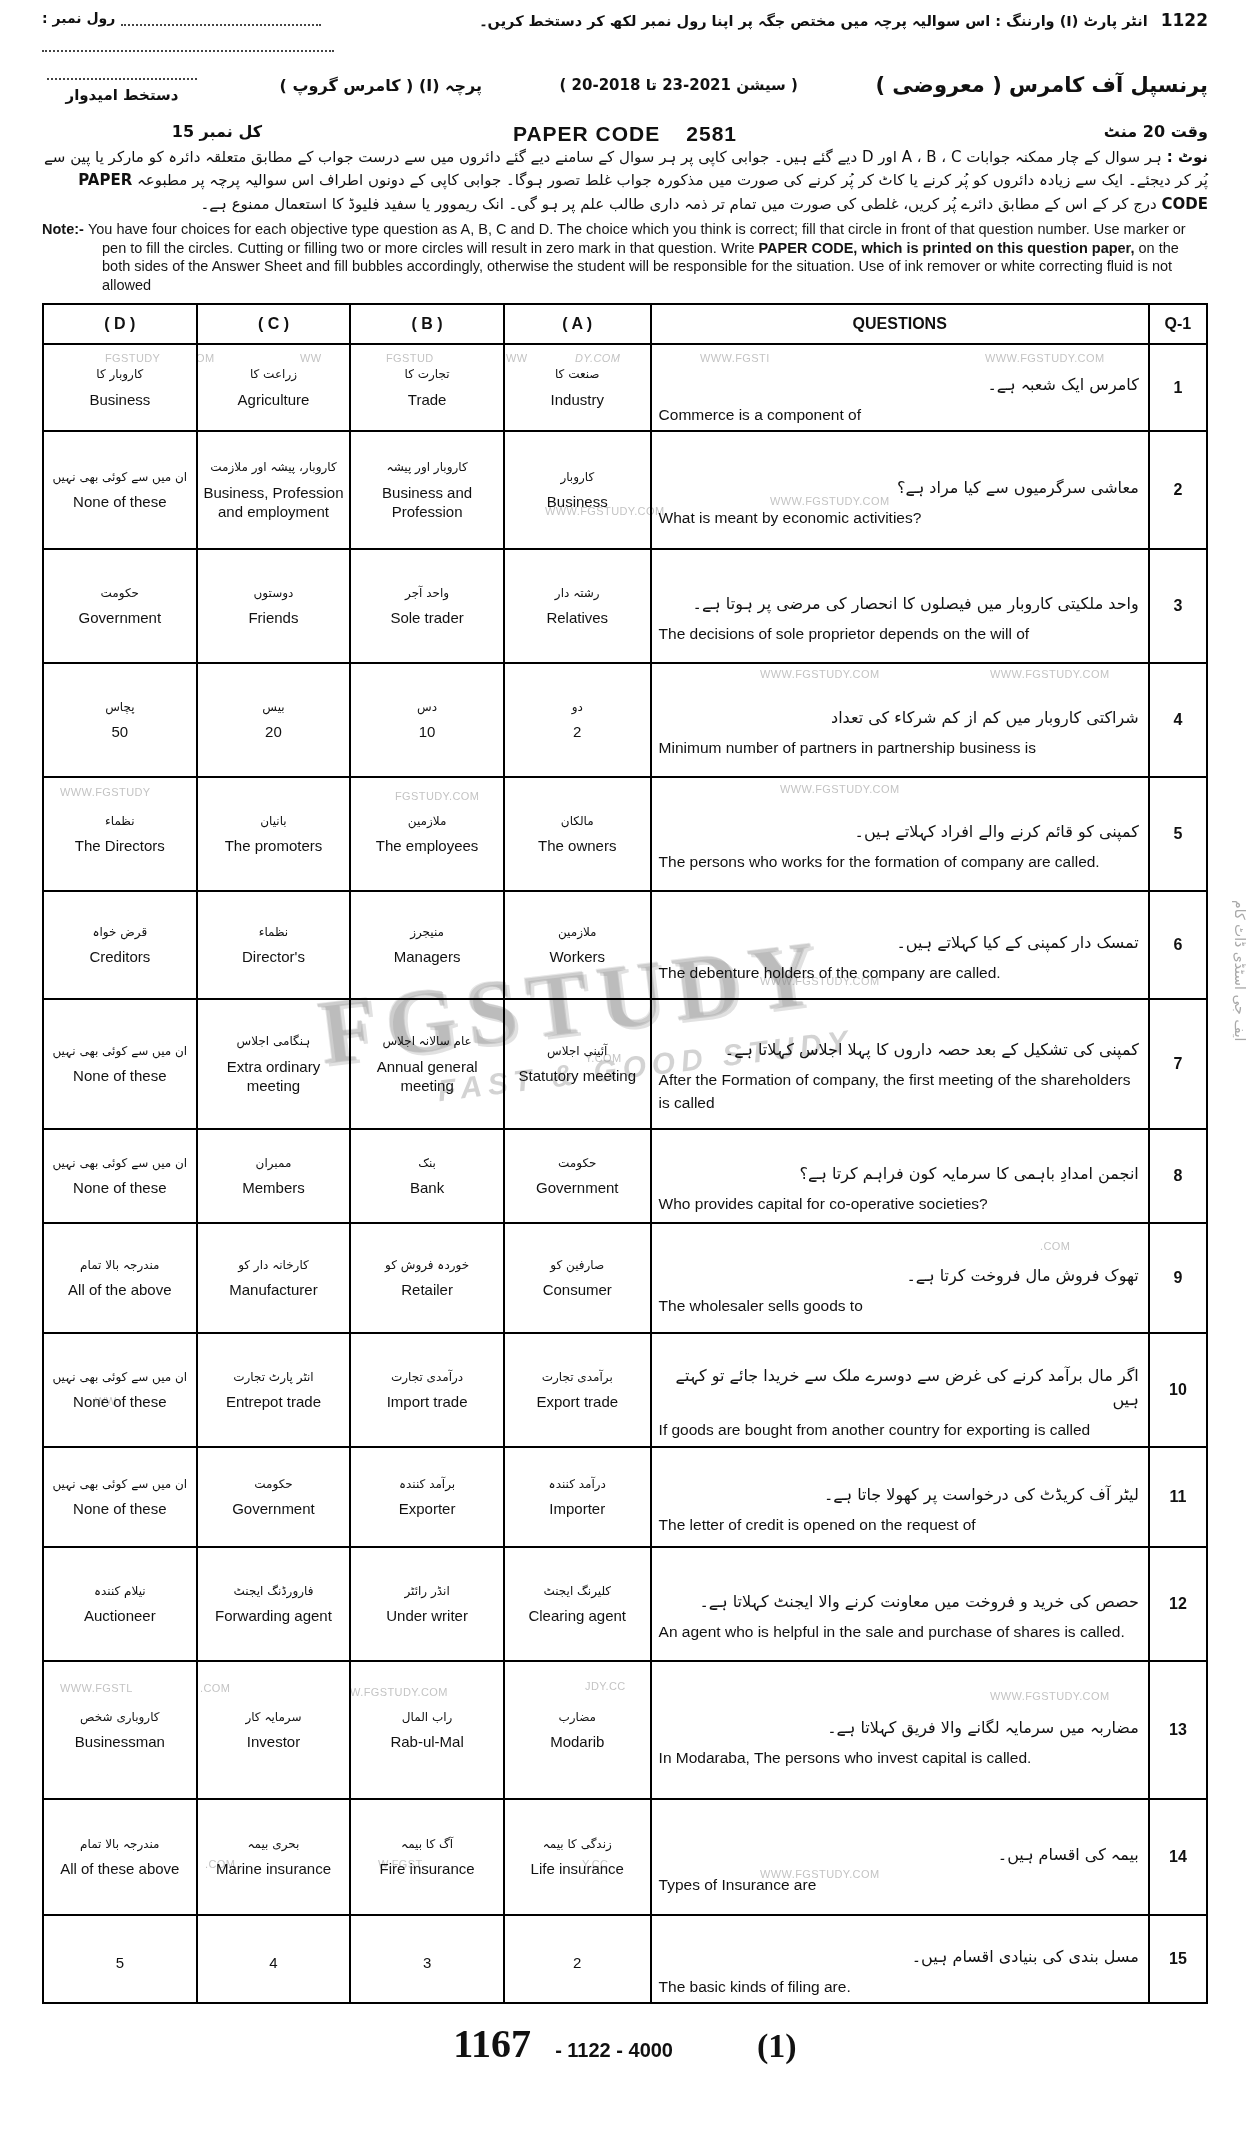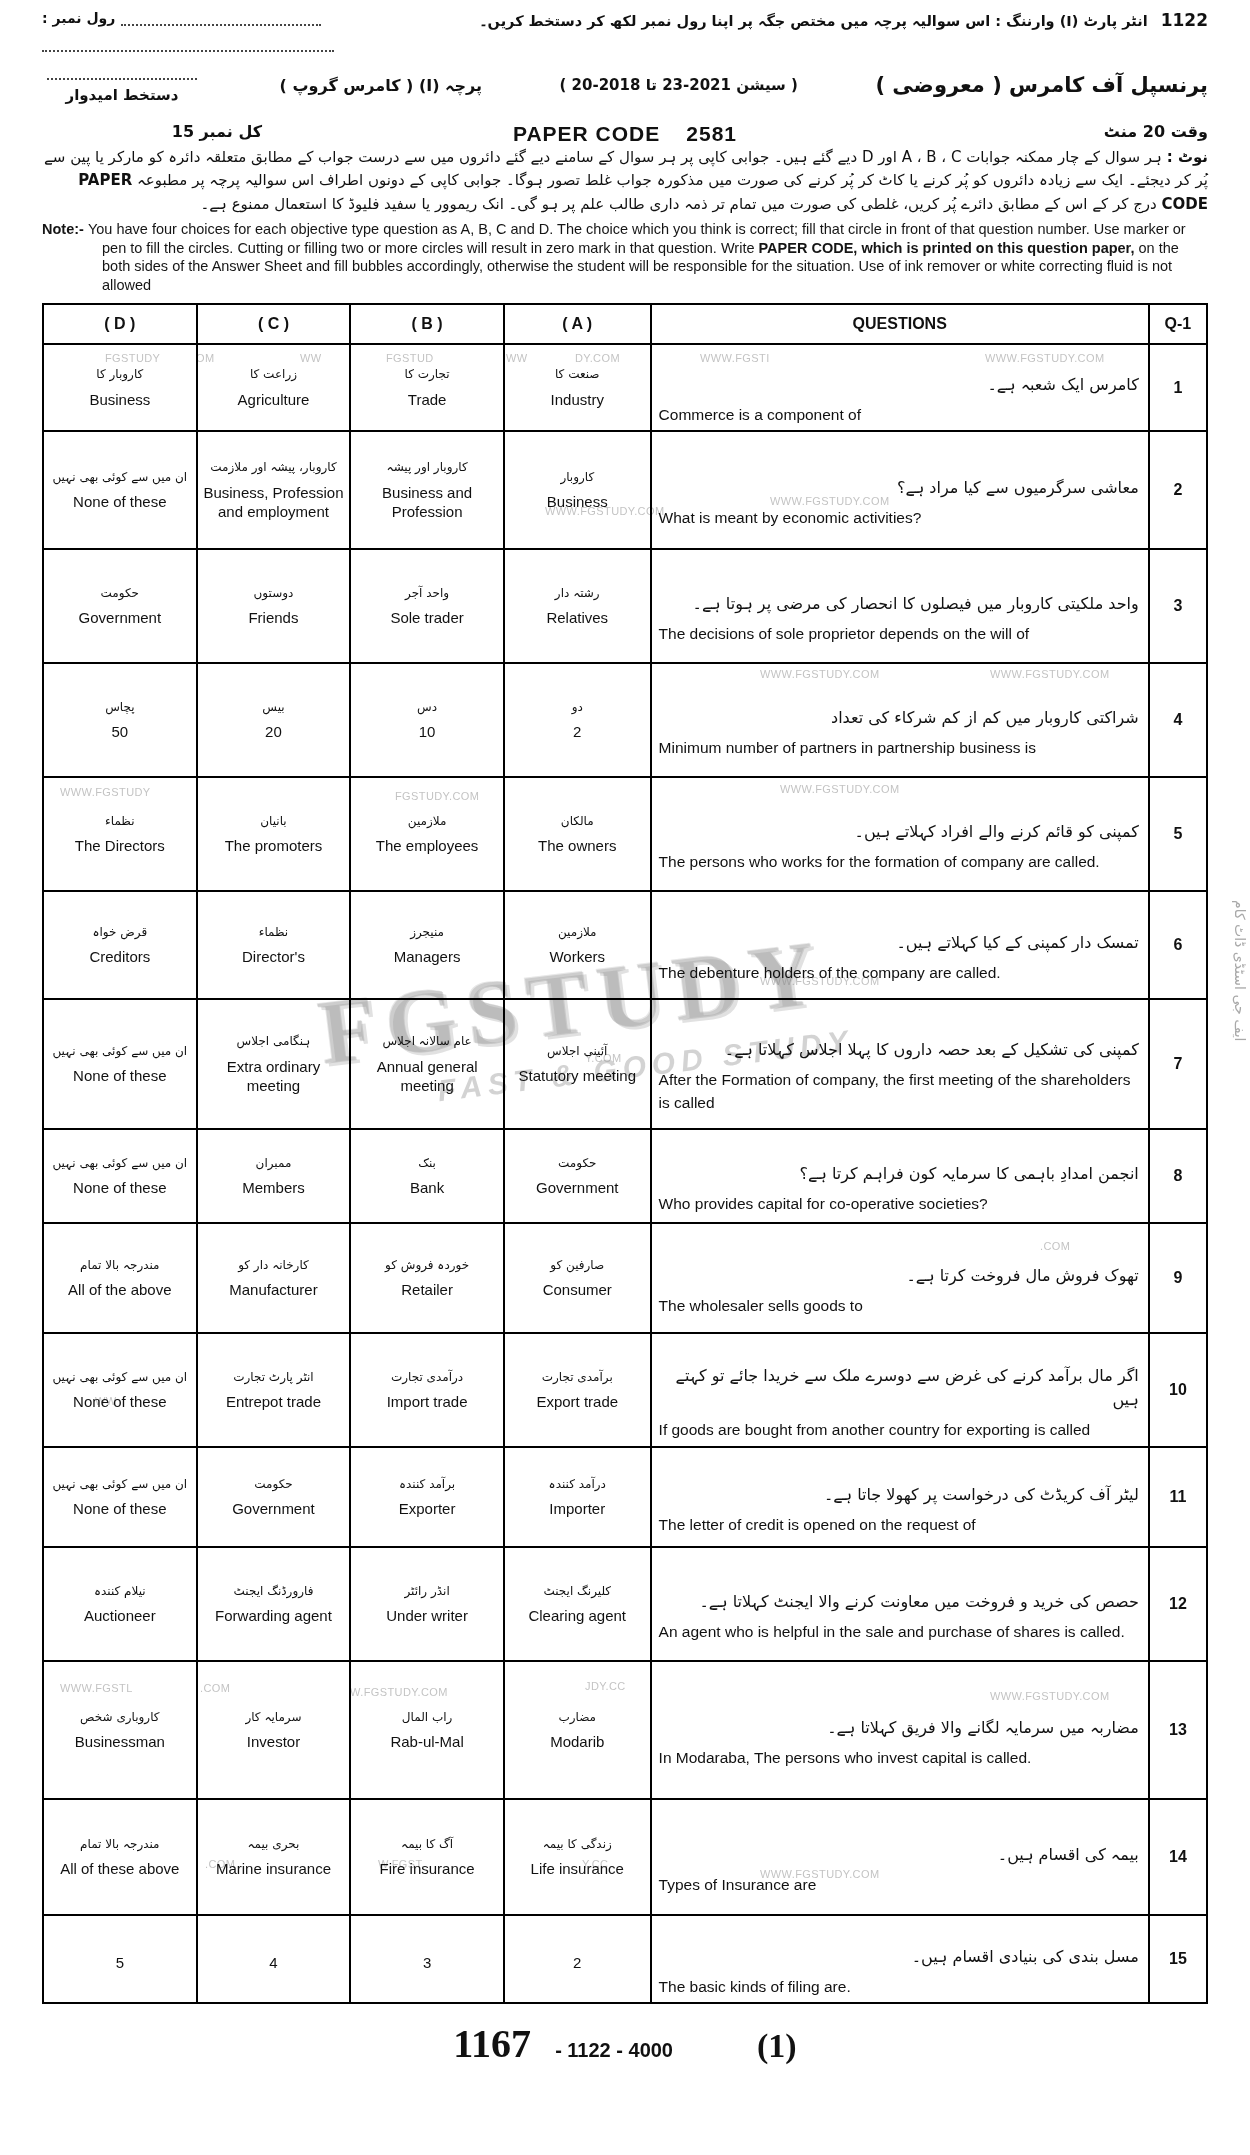--- a/index.html
+++ b/index.html
@@ -98,21 +98,21 @@
 </style>
 </head>
 <body>
 
 <div class="wm-layer">
     <span class="wm" style="left: 105px; top: 352px;">FGSTUDY</span>
     <span class="wm" style="left: 196px; top: 352px;">OM</span>
     <span class="wm" style="left: 300px; top: 352px;">WW</span>
     <span class="wm" style="left: 386px; top: 352px;">FGSTUD</span>
     <span class="wm" style="left: 506px; top: 352px;">WW</span>
-    <span class="wm" style="left: 575px; top: 352px;">DY.COM</span>
+    <span class="wm" style="left: 575px; top: 352px; font-style: italic;">DY.COM</span>
     <span class="wm" style="left: 700px; top: 352px;">WWW.FGSTI</span>
     <span class="wm" style="left: 985px; top: 352px;">WWW.FGSTUDY.COM</span>
     <span class="wm" style="left: 770px; top: 495px;">WWW.FGSTUDY.COM</span>
     <span class="wm" style="left: 545px; top: 505px;">WWW.FGSTUDY.COM</span>
     <span class="wm" style="left: 760px; top: 668px;">WWW.FGSTUDY.COM</span>
     <span class="wm" style="left: 990px; top: 668px;">WWW.FGSTUDY.COM</span>
     <span class="wm" style="left: 60px; top: 786px;">WWW.FGSTUDY</span>
     <span class="wm" style="left: 395px; top: 790px;">FGSTUDY.COM</span>
     <span class="wm" style="left: 780px; top: 783px;">WWW.FGSTUDY.COM</span>
     <span class="wm" style="left: 760px; top: 975px;">WWW.FGSTUDY.COM</span>

